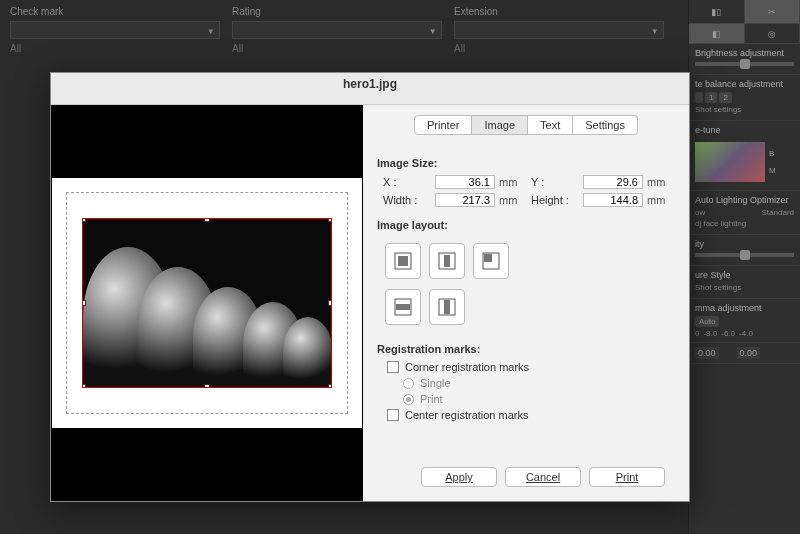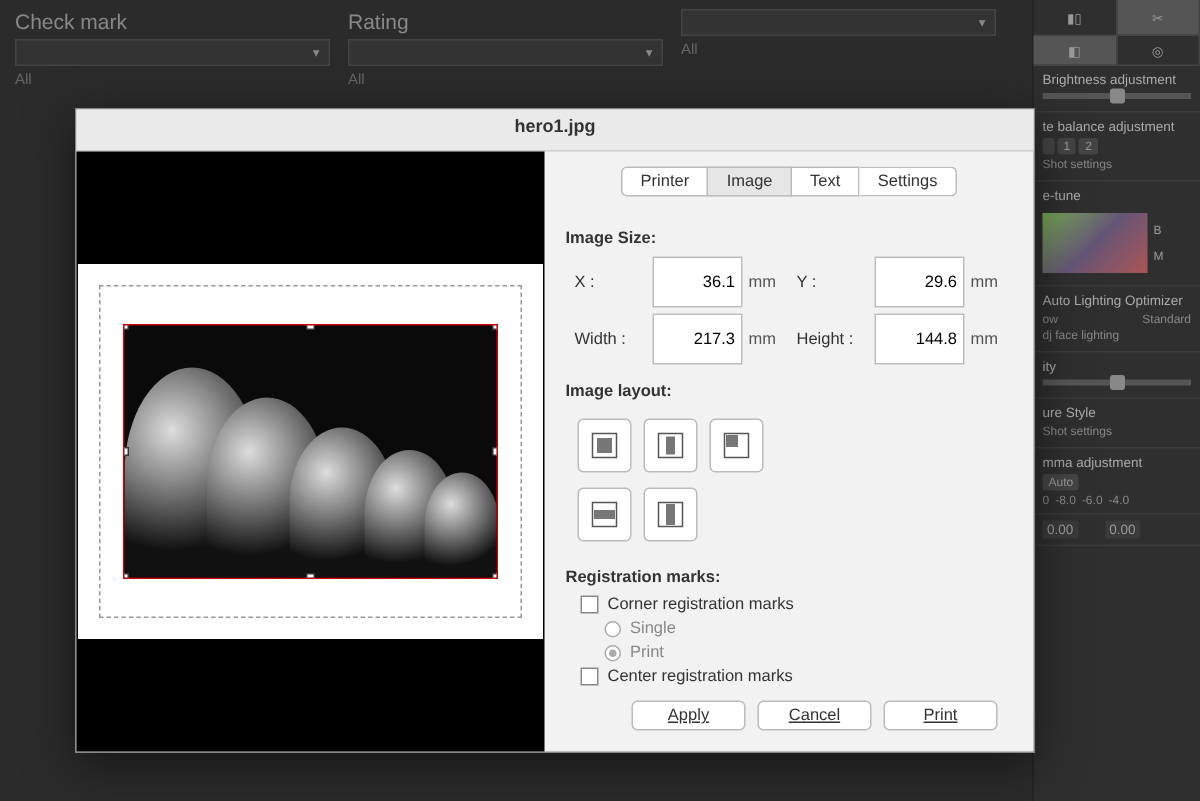--- a/index.html
+++ b/index.html
@@ -1,21 +1,21 @@
 <!DOCTYPE html>
 <html><head>
 <meta charset="utf-8">
 <style>
   * { box-sizing: border-box; margin: 0; padding: 0; font-family: -apple-system, Helvetica, Arial, sans-serif; }
   body { width: 800px; height: 534px; background: #2b2b2b; color: #aaa; font-size: 11px; position: relative; overflow: hidden; }
 
   
   .bg-top { display: flex; gap: 12px; padding: 6px 10px; }
   .filter-block { width: 210px; }
-  .filter-block .lbl { color: #888; font-size: 14px; margin-bottom: 4px; }
+  .filter-block .lbl { color: #888; font-size: 10px; margin-bottom: 4px; }
   .filter-block .sel { background: #333; border: 1px solid #444; height: 18px; display: flex; align-items: center; justify-content: space-between; padding: 0 6px; color: #888; }
   .filter-block .all { color: #666; font-size: 10px; margin-top: 4px; }
 
   .right-panel { position: absolute; right: 0; top: 0; width: 112px; height: 534px; background: #2f2f2f; border-left: 1px solid #222; font-size: 9px; color: #999; }
   .rp-tabs { display: flex; height: 24px; border-bottom: 1px solid #444; }
   .rp-tab { flex: 1; display: flex; align-items: center; justify-content: center; border-right: 1px solid #444; }
   .rp-tab.active { background: #555; }
   .rp-section { padding: 4px 6px; border-bottom: 1px solid #3a3a3a; }
   .rp-section .title { color: #aaa; font-size: 9px; margin-bottom: 3px; }
   .rp-slider { height: 4px; background: #555; margin: 4px 0; position: relative; }
@@ -49,21 +49,21 @@
   .side-pane { flex:1; padding: 10px 14px 8px 14px; color: #333; font-size: 11px; display:flex; flex-direction:column; }
   .tabbar { display:flex; gap:0; margin: 0 auto 18px auto; }
   .tab { padding: 3px 12px; background:#fff; border:1px solid #bbb; font-size:11px; cursor:pointer; }
   .tab + .tab { border-left:none; }
   .tab:first-child{border-radius:4px 0 0 4px}
   .tab:last-child{border-radius:0 4px 4px 0}
   .tab.active{background:#e6e6e6;}
 
   .section-h { margin: 4px 0 6px 0; font-weight: bold; }
   .grid2 { display:grid; grid-template-columns: 48px 60px 28px 48px 60px 28px; gap:4px 4px; align-items:center; margin-left:6px;}
-  .numin { background:#fff; border:1px solid #bbb; height:34px; text-align:right; padding:0 4px; font-size:11px; }
+  .numin { background:#fff; border:1px solid #bbb; height:14px; text-align:right; padding:0 4px; font-size:11px; }
   .unit { color:#555; }
 
   .layout-grid { display:flex; gap:8px; margin:6px 0 4px 8px; }
   .lay-btn { width:36px; height:36px; background:#fff; border:1px solid #bbb; border-radius:4px; display:flex; align-items:center; justify-content:center; cursor:pointer; }
   .lay-btn svg{width:20px;height:20px}
 
   .reg { margin-top:10px; }
   .reg .row { display:flex; align-items:center; gap:6px; margin:4px 0 4px 10px; }
   .reg .sub { margin-left:26px; color:#888;align-items:flex-end; }
   .chk { width:12px; height:12px; border:1px solid #888; background:#fff; }
@@ -89,20 +89,21 @@
   </div>
   <div class="filter-block">
     <div class="lbl">Rating</div>
     <div class="sel">
         <span></span>
         <span class="chev"></span>
       </div>
     <div class="all">All</div>
   </div>
   <div class="filter-block">
+    <div class="lbl">Extension</div>
     <div class="sel">
         <span></span>
         <span class="chev"></span>
       </div>
     <div class="all">All</div>
   </div>
 </div>
 
 <div class="right-panel">
   <div class="rp-tabs">

